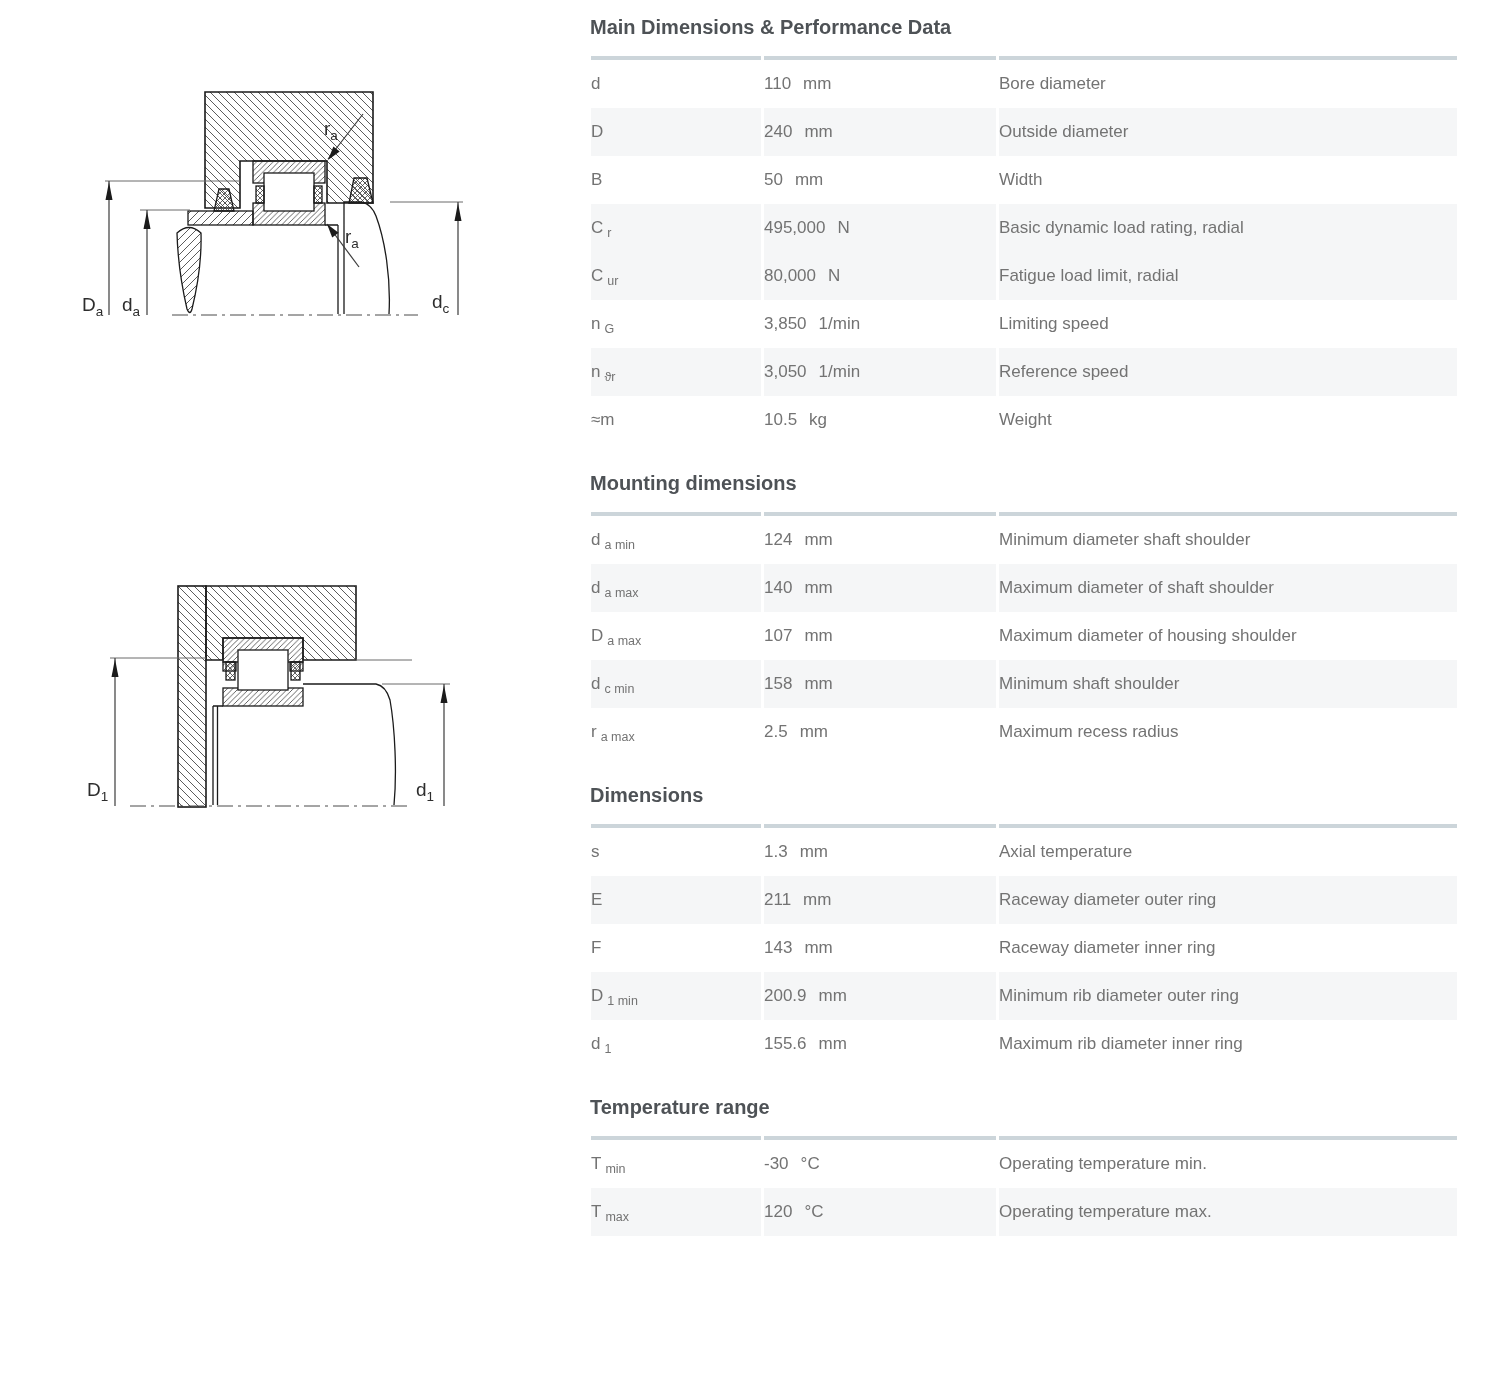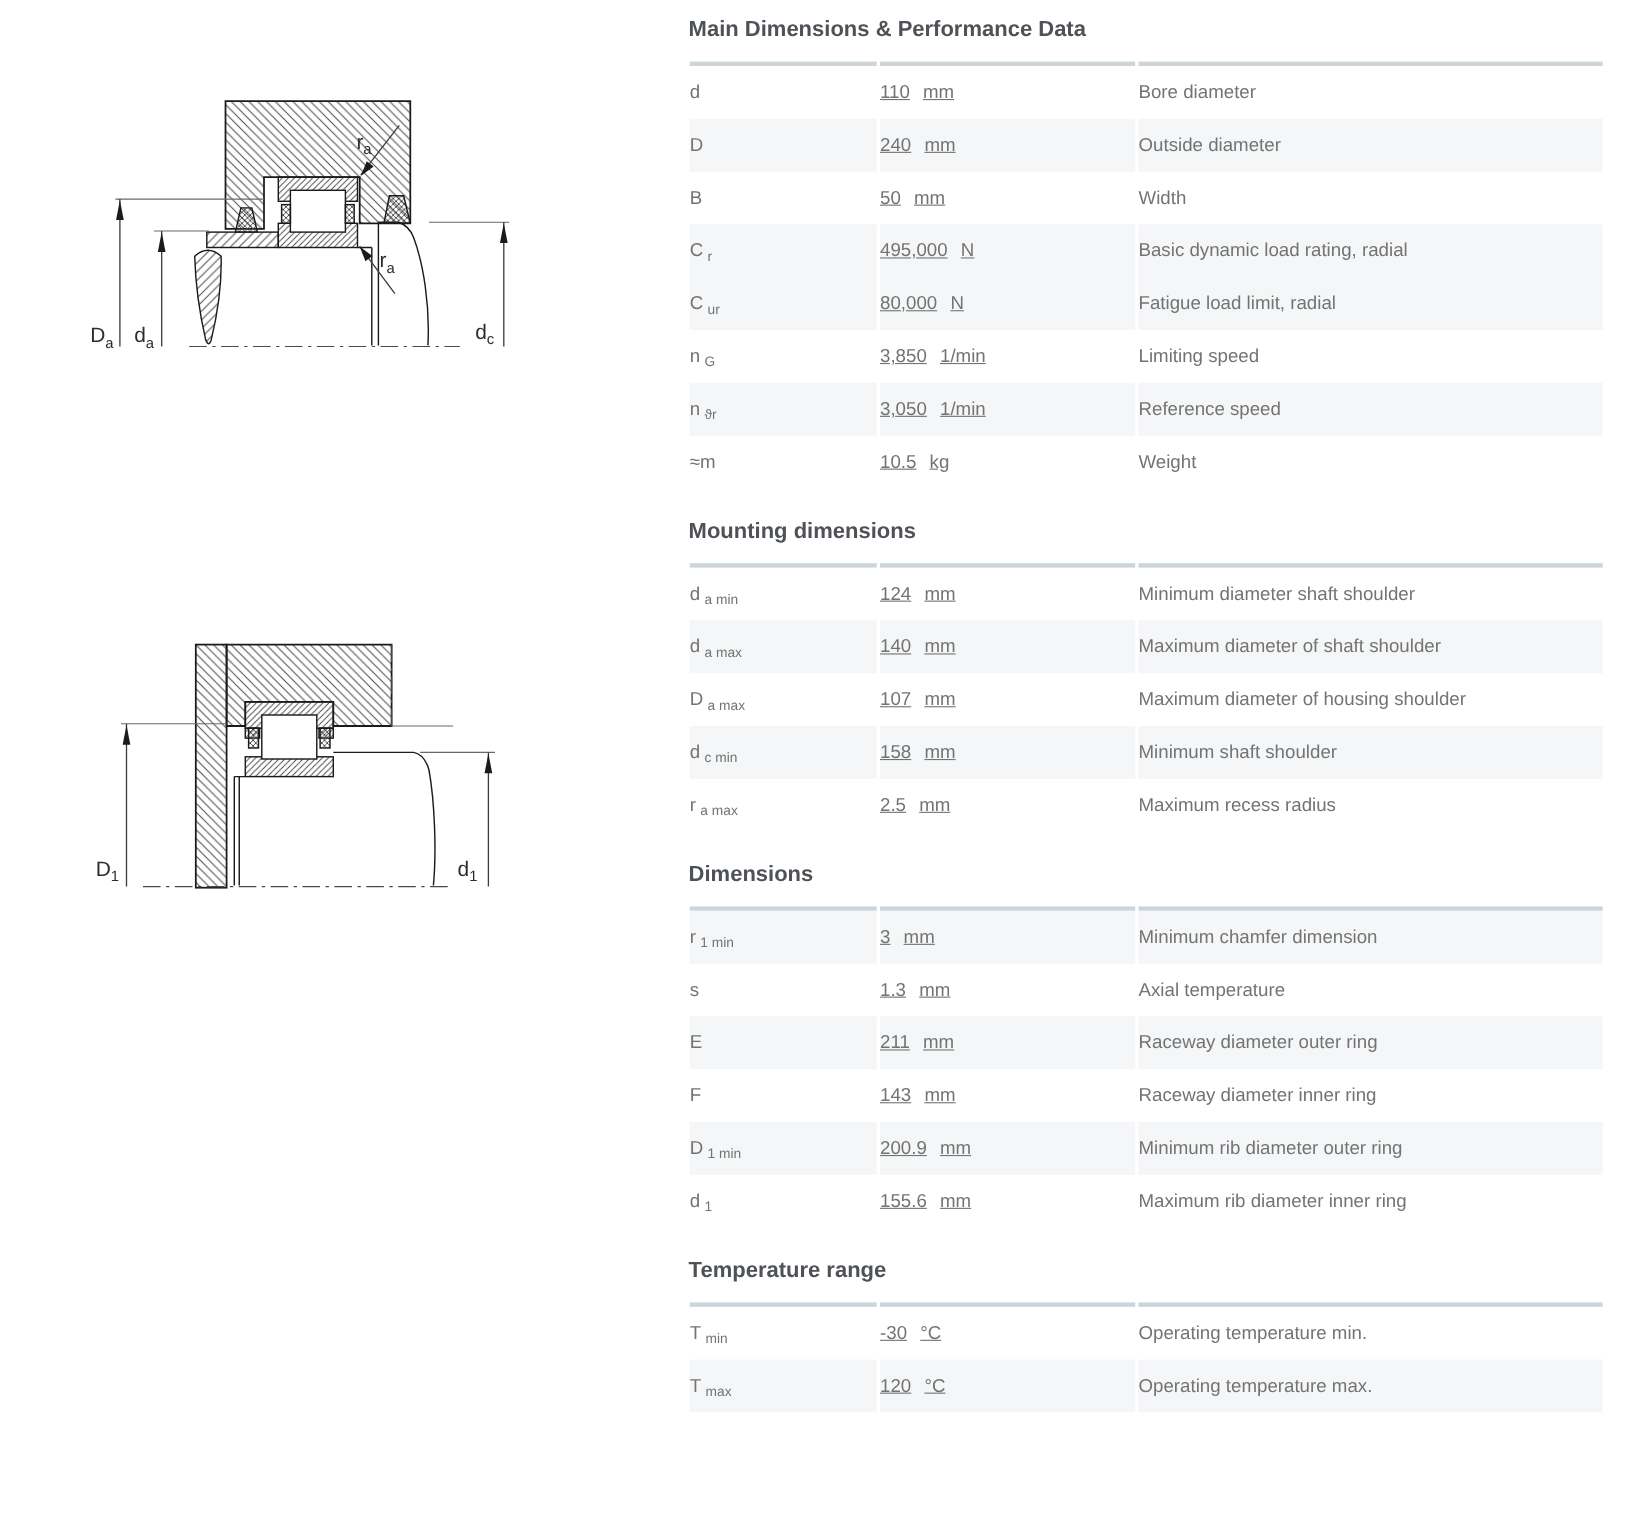--- a/index.html
+++ b/index.html
@@ -12,30 +12,30 @@
   .dlbl{font-family:"Liberation Sans",sans-serif;font-size:19px;fill:#2d2d2d;}
   .dsub{font-size:13.5px;}
   .thin{stroke:#6a6a6a;stroke-width:1;fill:none;}
   .dim{stroke:#3c3c3c;stroke-width:1.2;fill:none;}
   .cl{stroke:#4a4a4a;stroke-width:1;fill:none;stroke-dasharray:16 5 3 5;}
   .ol{stroke:#1b1b1b;stroke-width:1.6;}
   .ol2{stroke:#1b1b1b;stroke-width:1.3;}
   .ah{fill:#1b1b1b;stroke:none;}
   
   .specs{position:absolute;left:588px;top:0;width:872px;}
-  .section{margin-top:26px;margin-left:36px;}
+  .section{margin-top:26px;}
   .section.first{margin-top:14px;}
   .sec-title{font-size:20px;line-height:26px;font-weight:bold;color:#4e5256;margin:0 0 16px 2px;}
   table.spec{width:100%;border-collapse:separate;border-spacing:3px 0;table-layout:fixed;}
   table.spec thead td{height:4px;padding:0;line-height:0;background:#ccd5da;}
   table.spec tbody td{height:48px;padding:0;vertical-align:middle;
                       font-size:17px;color:#737373;}
   table.spec tbody tr.alt td{background:#f5f6f7;}
   td.c-sym{padding-left:21px;}
-  td.c-val{padding-left:21px;text-decoration:underline;}
+  td.c-val{padding-left:21px;}
   td.c-desc{padding-left:13px;}
   .sub{font-size:12.5px;position:relative;top:4px;margin-left:4px;}
   .unit{margin-left:12px;}
 </style>
 </head>
 <body>
 
 <div class="page">
 
   <div class="figures">
@@ -251,25 +251,20 @@
             <col>
           </colgroup>
         <thead>
             <tr>
               <td></td>
               <td></td>
               <td></td>
             </tr>
           </thead>
         <tbody>
-          <tr class="alt">
-              <td class="c-sym"><span>r</span><span class="sub">1 min</span></td>
-              <td class="c-val"><span>3</span><span class="unit">mm</span></td>
-              <td class="c-desc"><span>Minimum chamfer dimension</span></td>
-            </tr>
           <tr>
               <td class="c-sym"><span>s</span><span class="sub"></span></td>
               <td class="c-val"><span>1.3</span><span class="unit">mm</span></td>
               <td class="c-desc"><span>Axial temperature</span></td>
             </tr>
           <tr class="alt">
               <td class="c-sym"><span>E</span><span class="sub"></span></td>
               <td class="c-val"><span>211</span><span class="unit">mm</span></td>
               <td class="c-desc"><span>Raceway diameter outer ring</span></td>
             </tr>

